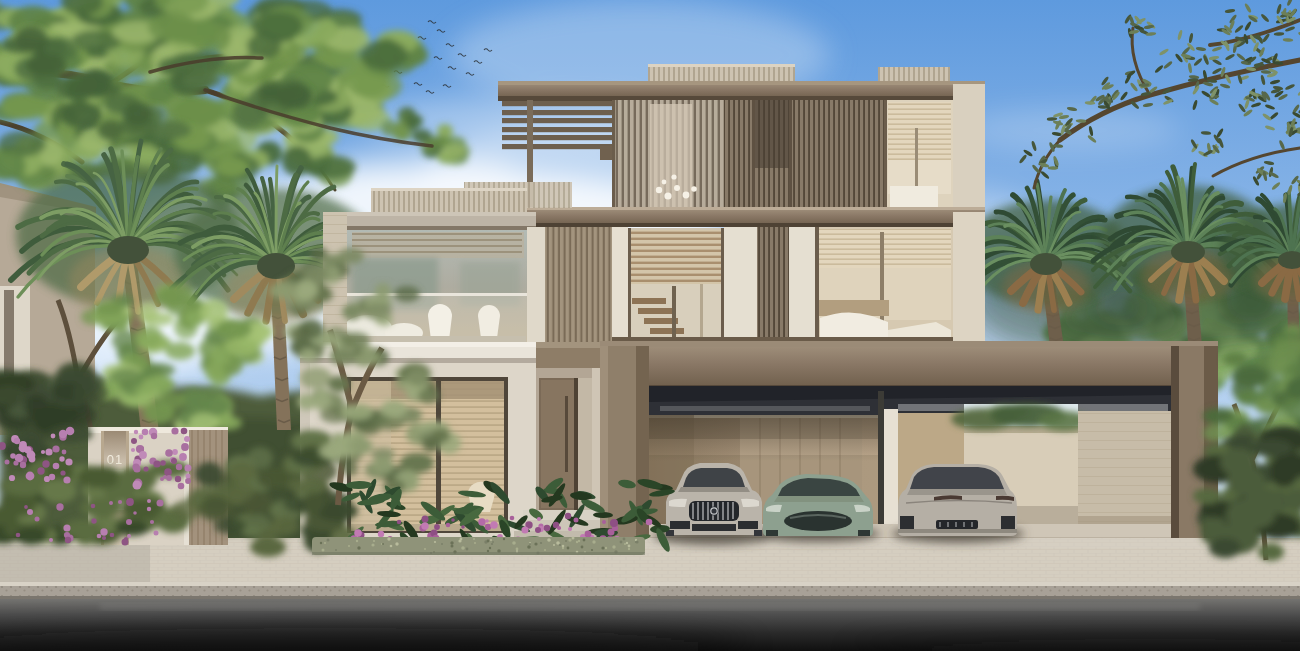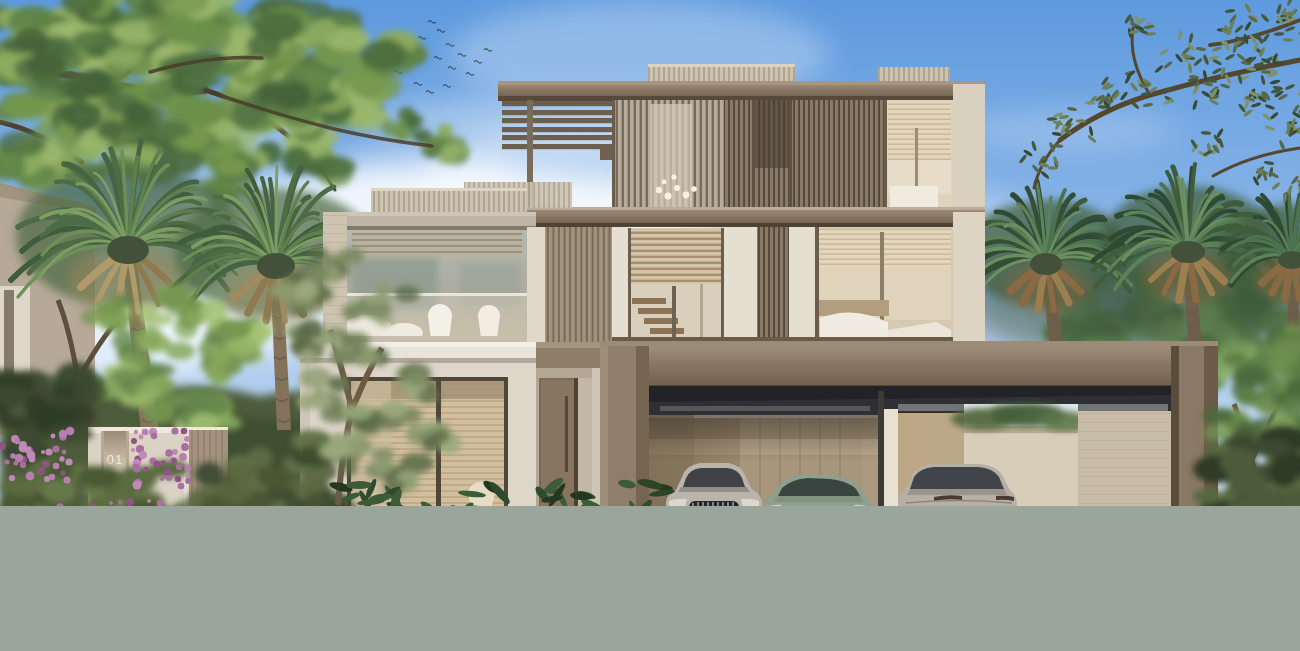--- a/index.html
+++ b/index.html
@@ -1,15 +1,15 @@
 <!DOCTYPE html>
 <html><head><meta charset="utf-8">
 <style>
 html,body{margin:0;padding:0;background:#9aa69b;}
-#scene{width:1300px;height:506px;position:relative;overflow:hidden;font-family:"Liberation Sans",sans-serif;}
+#scene{width:1300px;height:651px;position:relative;overflow:hidden;font-family:"Liberation Sans",sans-serif;}
 </style></head><body>
 <div id="scene">
 <svg width="1300" height="651" viewBox="0 0 1300 651">
 <defs>
 <linearGradient id="sky" x1="0" y1="0" x2="0" y2="1">
  <stop offset="0" stop-color="#5e9ade"></stop>
  <stop offset="0.3" stop-color="#83b1e6"></stop>
  <stop offset="0.55" stop-color="#a9c9ee"></stop>
  <stop offset="0.75" stop-color="#cfe2f4"></stop>
  <stop offset="1" stop-color="#ecf2f8"></stop>

